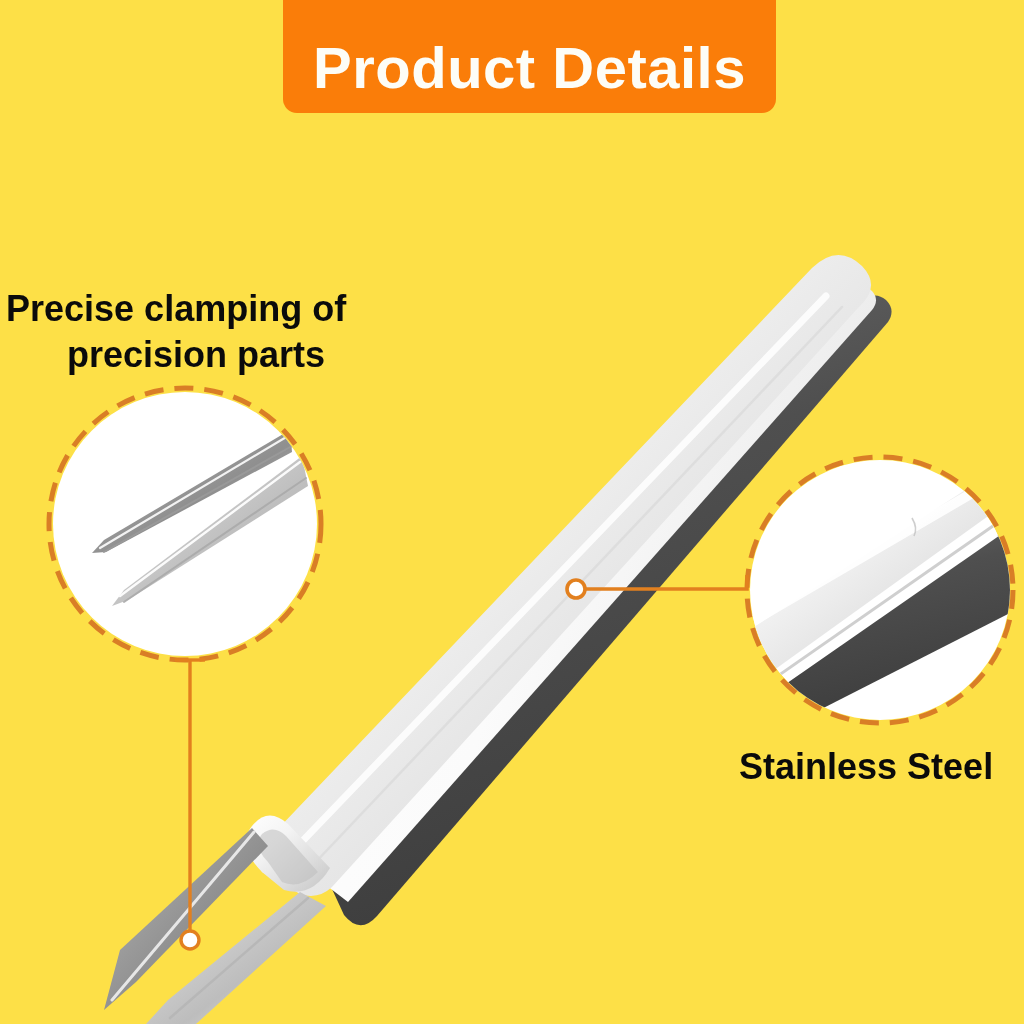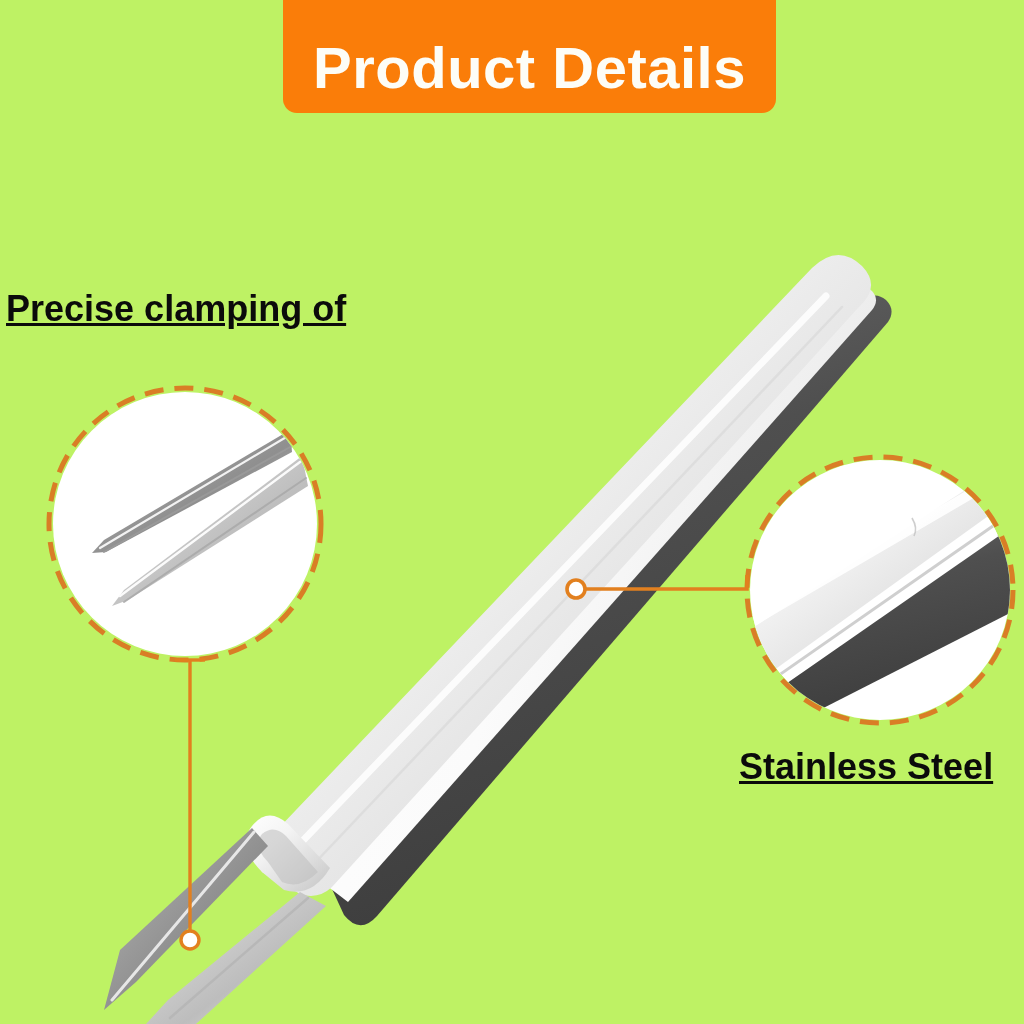--- a/index.html
+++ b/index.html
@@ -4,21 +4,21 @@
 <style>
   html, body {
     margin: 0;
     padding: 0;
     background: #ffffff;
   }
   #stage {
     position: relative;
     width: 1024px;
     height: 1024px;
-    background: #bef264;
+    background: #fde047;
     overflow: hidden;
     font-family: "Liberation Sans", sans-serif;
   }
 
   
   .banner {
     position: absolute;
     left: 283px;
     top: -18px;
     width: 493px;
@@ -40,21 +40,20 @@
     white-space: nowrap;
   }
 
   
   .label {
     position: absolute;
     color: #0b0b0b;
     font-size: 36px;
     font-weight: bold;
     line-height: 1.28;
-    text-decoration: underline;
   }
   #label-left {
     left: 6px;
     top: 286px;
     width: 380px;
     text-align: center;
   }
   #label-left .ln1 { display: block; text-align: left; }
   #label-left .ln2 { display: block; text-align: center; }
   #label-right {
@@ -243,19 +242,20 @@
       <circle cx="576" cy="589" r="9" fill="#ffffff" stroke="#e2801f" stroke-width="3.6"></circle>
     </g>
   </svg>
 
   <div class="banner">
     <span class="banner-title">Product Details</span>
   </div>
 
   <div class="label" id="label-left">
     <span class="ln1">Precise clamping of</span>
+    <span class="ln2">precision parts</span>
   </div>
 
   <div class="label" id="label-right">
     <span>Stainless Steel</span>
   </div>
 
 </div>
 
 </body></html>

